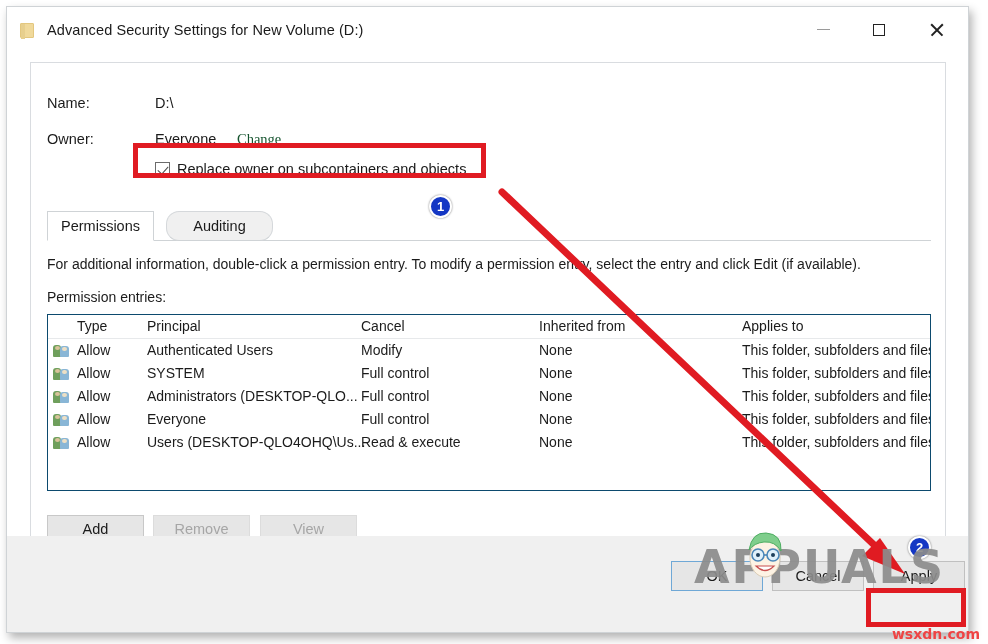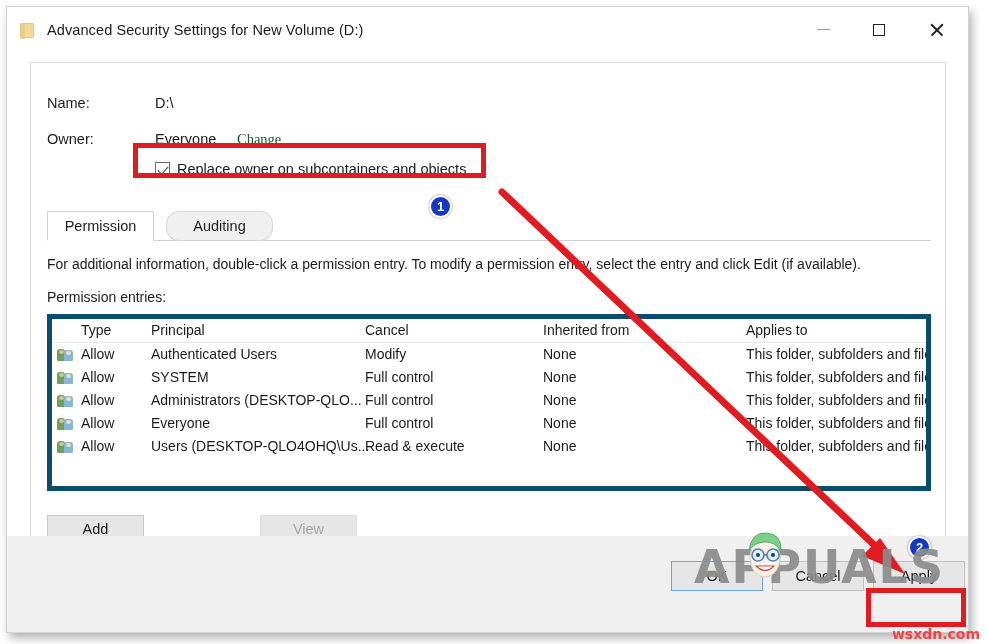--- a/index.html
+++ b/index.html
@@ -164,21 +164,21 @@
     position: absolute;
     left: 16px; top: 226px;
     font-size: 14px; color: #1b1b1b;
   }
 
   
   .listbox {
     position: absolute;
     left: 16px; top: 251px;
     width: 884px; height: 177px;
-    border: 5px solid #0c4a6e;
+    border: 1px solid #0c4a6e;
     background: #fff;
     box-sizing: border-box;
     overflow: hidden;
   }
   .lheader {
     position: absolute; left: 0; top: 0;
     width: 100%; height: 24px;
     background: #fff;
     border-bottom: 1px solid #e7e9eb;
     box-sizing: border-box;
@@ -341,21 +341,21 @@
           <span class="field-value link" style="left:206px;">Change</span>
         </div>
 
         <div class="field-row cb-line" style="top:98px; left:124px;">
           <span class="cbox checked"></span><span class="cb-text">Replace owner on subcontainers and objects</span>
         </div>
 
         <div class="tabstrip">
           <div class="baseline"></div>
           <div class="tab active" style="left:0px; width:107px;">
-            <span>Permission</span>
+            <span>Permissions</span>
           </div>
           <div class="tab inactive" style="left:119px; width:107px;border-radius:13px;">
             <span>Auditing</span>
           </div>
         </div>
 
         <div class="helptext">For additional information, double-click a permission entry. To modify a permission entry, select the entry and click Edit (if available).</div>
 
         <div class="entries-label">Permission entries:</div>
 
@@ -426,20 +426,23 @@
             <span class="rcell" style="left:99px;">Users (DESKTOP-QLO4OHQ\Us...</span>
             <span class="rcell" style="left:313px;">Read &amp; execute</span>
             <span class="rcell" style="left:491px;">None</span>
             <span class="rcell" style="left:694px;">This folder, subfolders and files</span>
           </div>
 
         </div>
 
         <div class="btn" style="left:16px; top:452px; width:97px;">
           <span>Add</span>
+        </div>
+        <div class="btn disabled" style="left:122px; top:452px; width:97px;">
+          <span>Remove</span>
         </div>
         <div class="btn disabled" style="left:229px; top:452px; width:97px;">
           <span>View</span>
         </div>
 
         <div class="bottom-check cb-line">
           <span class="cbox"></span><span class="cb-text">Replace all child object permission entries with inheritable permission entries from this object</span>
         </div>
 
       </div>

